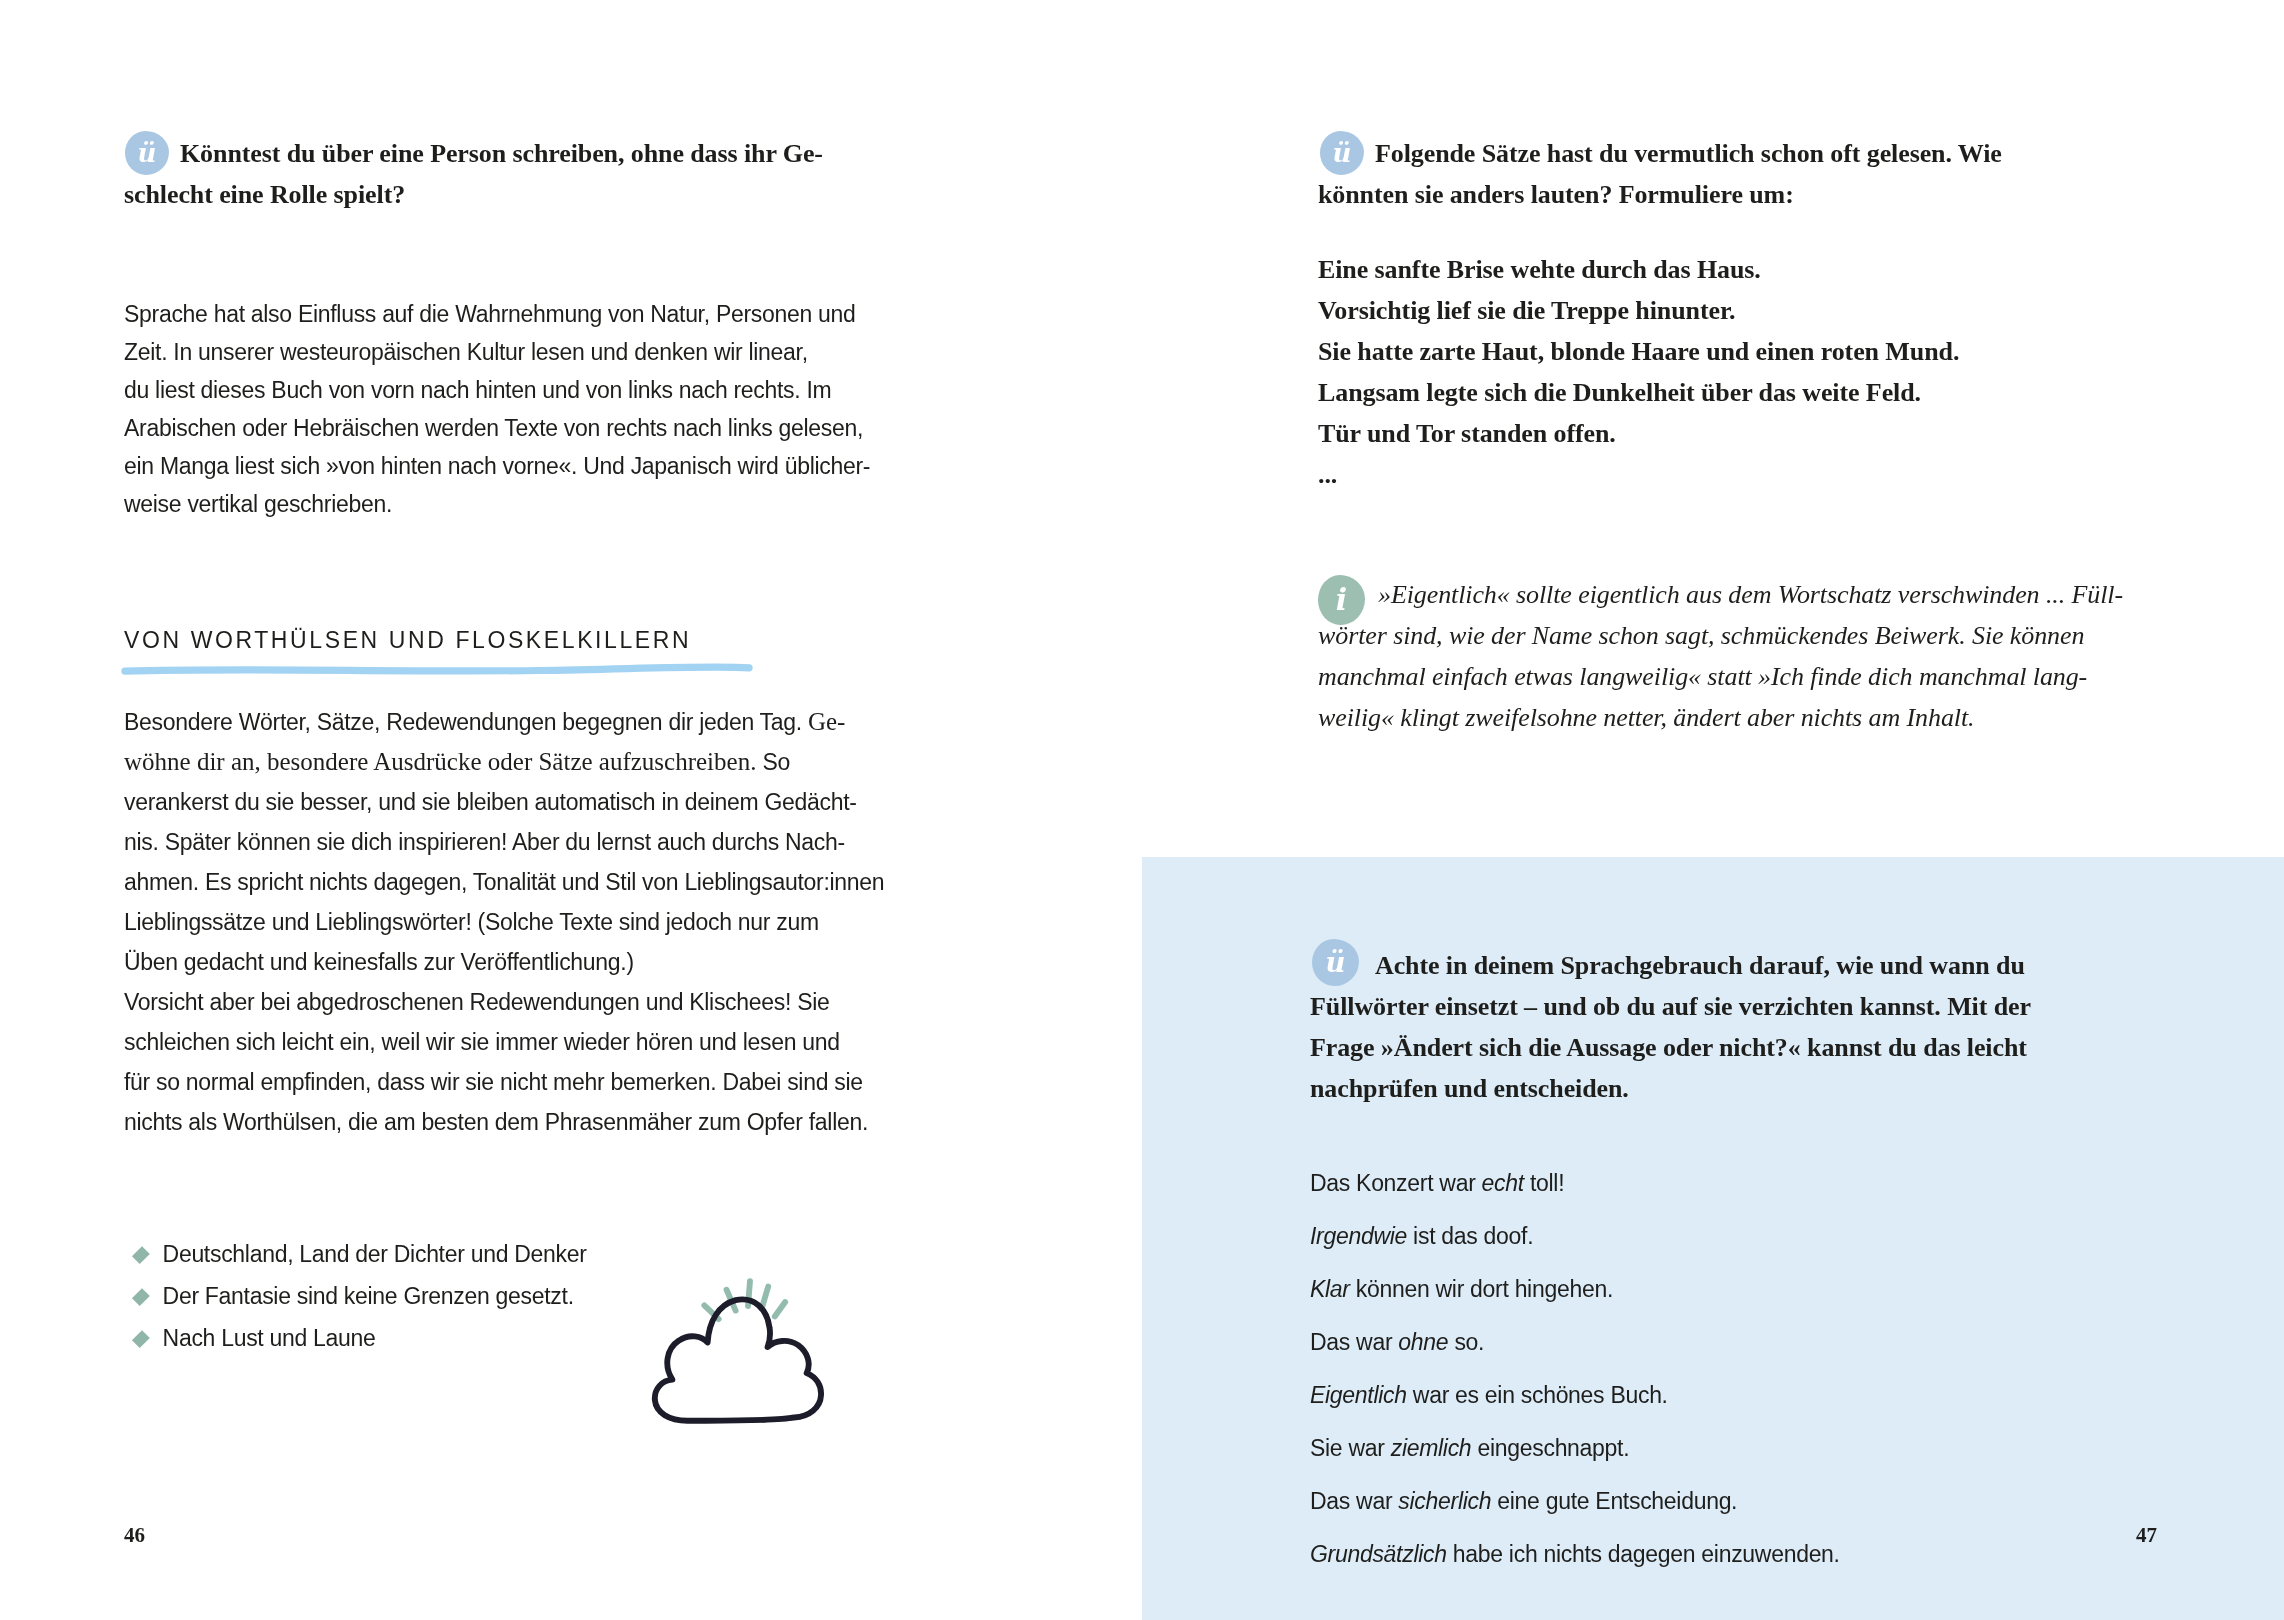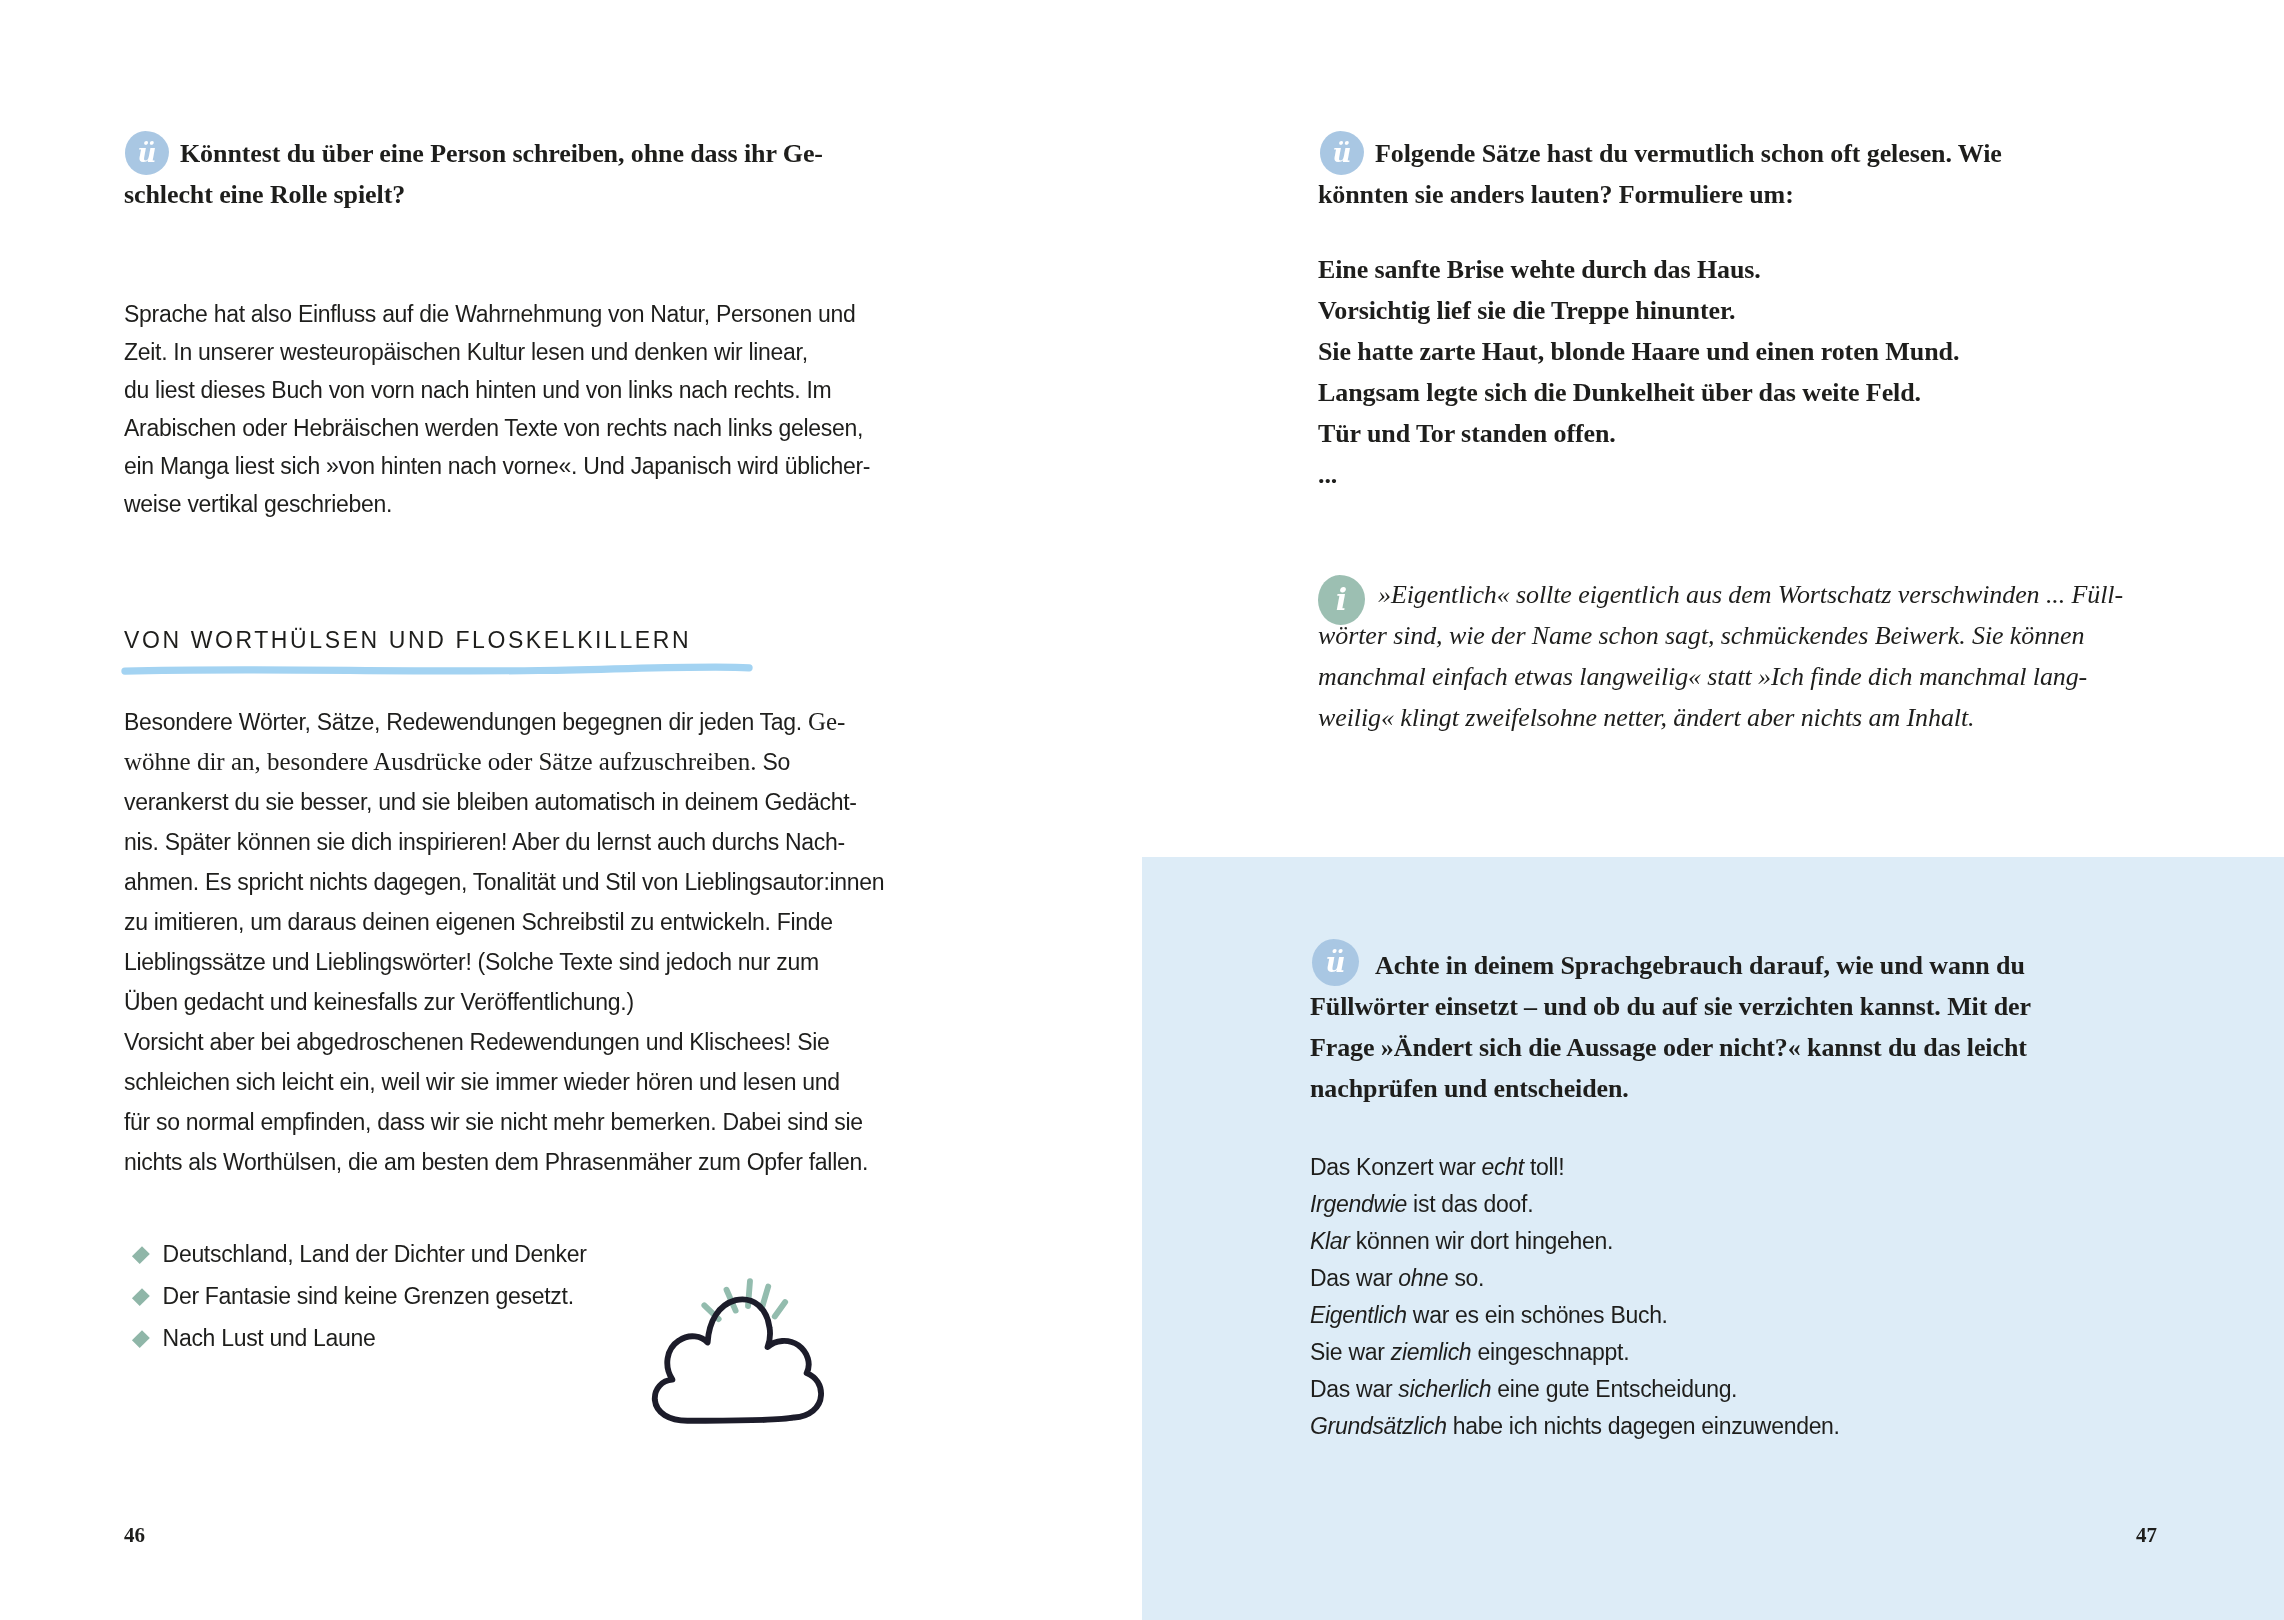--- a/index.html
+++ b/index.html
@@ -47,20 +47,21 @@
     font-family:"Liberation Serif",serif;
     font-style:italic;font-weight:400;
     font-size:26px;line-height:41px;
     white-space:nowrap;
     letter-spacing:-0.1px;
   }
   .fillerblock .line{
     font-size:23px;line-height:37px;
     white-space:nowrap;
     letter-spacing:-0.3px;
+    margin-top:16px;
   }
   .line .bs{
     font-family:"Liberation Serif",serif;
     font-weight:400;font-size:25px;letter-spacing:0;
   }
   .line .it{font-style:italic;}
 
   .indent-first .line:first-child{padding-left:var(--ind,59px);}
 
   #heading{
@@ -118,21 +119,20 @@
   <svg class="abs" style="left:121px;top:662px;" width="632" height="17" viewBox="0 0 968 26">
     <path d="M 6 14 C 200 8, 420 16, 640 13 C 780 11, 900 5, 962 9" fill="none" stroke="#a3d3f2" stroke-width="11" stroke-linecap="round"></path>
   </svg>
 
   <div class="abs mixedblock" style="left:124px;top:702px;">
       <div class="line"><span>Besondere Wörter, Sätze, Redewendungen begegnen dir jeden Tag. </span><span class="bs">Ge-</span></div>
       <div class="line"><span class="bs">wöhne dir an, besondere Ausdrücke oder Sätze aufzuschreiben.</span><span> So</span></div>
       <div class="line"><span>verankerst du sie besser, und sie bleiben automatisch in deinem Gedächt-</span></div>
       <div class="line"><span>nis. Später können sie dich inspirieren! Aber du lernst auch durchs Nach-</span></div>
       <div class="line"><span>ahmen. Es spricht nichts dagegen, Tonalität und Stil von Lieblingsautor:innen</span></div>
-      <div class="line"><span>zu imitieren, um daraus deinen eigenen Schreibstil zu entwickeln. Finde</span></div>
       <div class="line"><span>Lieblingssätze und Lieblingswörter! (Solche Texte sind jedoch nur zum</span></div>
       <div class="line"><span>Üben gedacht und keinesfalls zur Veröffentlichung.)</span></div>
       <div class="line"><span>Vorsicht aber bei abgedroschenen Redewendungen und Klischees! Sie</span></div>
       <div class="line"><span>schleichen sich leicht ein, weil wir sie immer wieder hören und lesen und</span></div>
       <div class="line"><span>für so normal empfinden, dass wir sie nicht mehr bemerken. Dabei sind sie</span></div>
       <div class="line"><span>nichts als Worthülsen, die am besten dem Phrasenmäher zum Opfer fallen.</span></div>
     </div>
 
   <div class="abs" style="left:132px;top:1233px;">
       <div class="bullet-item">

